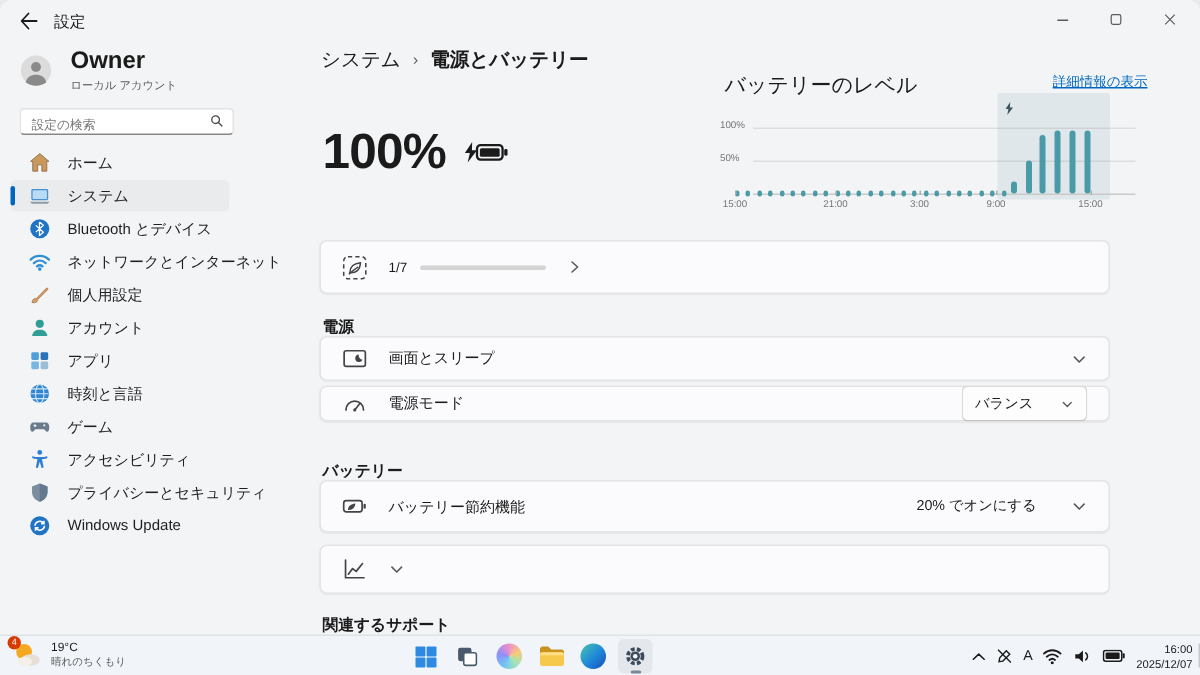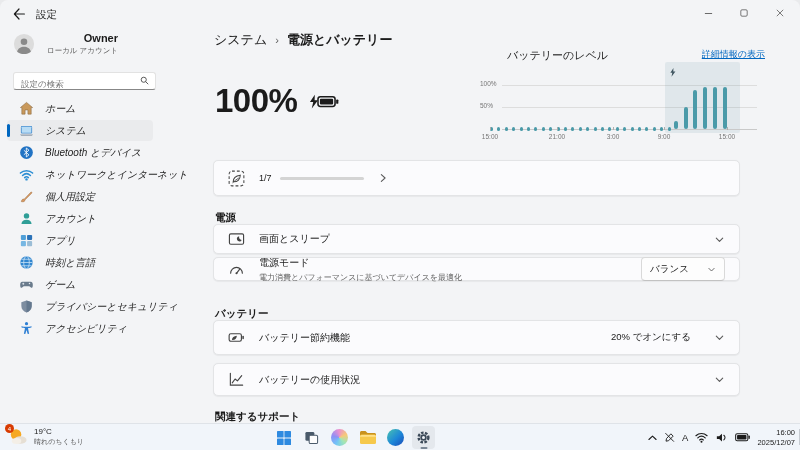--- a/index.html
+++ b/index.html
@@ -12,52 +12,52 @@
     border-radius:8px 8px 0 0;overflow:hidden;}
   .titlebar{position:absolute;left:0;top:0;right:0;height:28px;text-decoration:underline;}
   .back-btn{position:absolute;left:12px;top:7px;width:14px;height:14px;cursor:pointer;}
   .win-title{position:absolute;left:36px;top:8px;font-size:10.5px;color:#1b1b1b;}
   .win-ctrls{position:absolute;right:14px;top:7px;display:flex;gap:24px;align-items:center;}
   .wc{width:12px;height:12px;display:flex;align-items:center;justify-content:center;}
 
   
   .sidebar{position:absolute;left:0;top:28px;width:206px;bottom:0;}
   .user{position:absolute;left:13px;top:4px;display:flex;gap:12px;align-items:center;cursor:pointer;}
-  .user-name{font-size:11px;font-weight:700;color:#1b1b1b;text-align:right;}
+  .user-name{font-size:16px;font-weight:700;color:#1b1b1b;}
   .user-type{font-size:7.5px;color:#5c5c5c;margin-top:2px;}
   .searchbox{position:absolute;left:13px;top:44px;width:141px;height:16px;background:#fff;
     border:1px solid #e2e2e2;border-bottom:1px solid #878787;border-radius:3px;}
   .searchbox input{border:none;outline:none;background:transparent;width:114px;height:14px;
     font-size:8.5px;color:#333;padding:0 0 0 7px;font-family:inherit;}
   .searchbox input::placeholder{color:#767676;}
   .search-mag{position:absolute;right:6px;top:3px;}
   .nav{position:absolute;left:0;top:69px;right:0;}
   .nav-item{position:relative;height:21px;margin:1px 5px 1px 7px;width:146px;box-sizing:border-box;
     border-radius:4px;display:flex;align-items:center;gap:11px;padding-left:12px;
     font-size:10px;color:#1f1f1f;cursor:pointer;}
   .nav-item.selected{background:#eaebed;}
   .nav-item.selected::before{content:'';position:absolute;left:0;top:4px;width:3px;height:13px;
     border-radius:2px;background:#0067c0;}
   .nav-icon svg{width:15px;height:15px;}
-  .nav-label{white-space:nowrap;font-style:italic;}
+  .nav-label{white-space:nowrap;}
 
   
   .main{position:absolute;left:213px;top:28px;right:0;bottom:0;}
   .breadcrumb{position:absolute;left:1px;top:3px;display:flex;gap:8px;align-items:center;
     font-size:13px;color:#1b1b1b;}
   .crumb-root{cursor:pointer;}
   .crumb-sep{color:#5f5f5f;font-size:11px;}
   .crumb-current{font-weight:700;}
   .hero{position:absolute;left:2px;top:54px;display:flex;align-items:center;gap:10px;}
   .hero-percent{font-size:33px;font-weight:600;color:#1b1b1b;letter-spacing:-0.5px;}
 
   
   .chart{position:absolute;left:267px;top:20px;width:285px;height:100px;}
   .chart-head{position:absolute;left:3px;right:0;top:0;display:flex;justify-content:space-between;}
-  .chart-title{font-size:11px;color:#1b1b1b;margin-left:24px;}
+  .chart-title{font-size:14px;color:#1b1b1b;}
   .chart-link{font-size:9px;color:#0067c0;text-decoration:underline;cursor:pointer;}
   .ylab{position:absolute;left:0;width:18px;text-align:left;font-size:6.5px;color:#757575;}
   .ylab0{top:32px;} .ylab1{top:54px;}
   .gl{position:absolute;left:22px;right:8px;height:1px;background:#dddddd;}
   .gl100{top:37px;} .gl50{top:59px;}
   .baseline{position:absolute;left:22px;right:8px;top:81px;height:1px;background:#c9c9c9;}
   .highlight{position:absolute;left:185px;width:75px;top:14px;height:71px;
     background:rgba(100,145,165,0.13);border-radius:2px;}
   .bolt{position:absolute;left:190px;top:20px;}
   .plot{position:absolute;left:0;top:18px;width:100%;height:63px;}
@@ -259,34 +259,44 @@
                 <path d="M3.5 5 H12.5 C14 5 15 6.5 14.7 9.5 C14.5 11.5 13.5 12 12.7 11.3 L11 9.8 H5 L3.3 11.3 C2.5 12 1.5 11.5 1.3 9.5 C1 6.5 2 5 3.5 5 Z" fill="#6a7b8c"></path>
                 <circle cx="11.2" cy="7" r="0.8" fill="#e8eef4"></circle>
                 <path d="M4.6 6.2 V8.2 M3.6 7.2 H5.6" stroke="#e8eef4" stroke-width="0.9"></path>
               </svg>
             </span>
             <span class="nav-label">ゲーム</span>
           </div>
           <div class="nav-item">
             <span class="nav-icon">
               <svg viewBox="0 0 16 16">
+                <circle cx="8" cy="2.8" r="1.7" fill="#2e7fd4"></circle>
+                <path d="M2.5 5.5 C6 6.3 10 6.3 13.5 5.5 L13.2 7 C11.5 7.5 10.5 7.6 9.6 7.7 L10.8 13.5 L9.3 13.8 L8 9.5 L6.7 13.8 L5.2 13.5 L6.4 7.7 C5.5 7.6 4.5 7.5 2.8 7 Z" fill="#2e7fd4"></path>
+              </svg>
+            </span>
+            <span class="nav-label">アクセシビリティ</span>
+          </div>
+          <div class="nav-item">
+            <span class="nav-icon">
+              <svg viewBox="0 0 16 16">
                 <path d="M8 1.5 L13.5 3.5 V7.5 C13.5 10.8 11.3 13.2 8 14.5 C4.7 13.2 2.5 10.8 2.5 7.5 V3.5 Z" fill="#7d8da0"></path>
                 <path d="M8 1.5 L13.5 3.5 V7.5 C13.5 10.8 11.3 13.2 8 14.5 Z" fill="#64788e"></path>
               </svg>
             </span>
             <span class="nav-label">プライバシーとセキュリティ</span>
           </div>
           <div class="nav-item">
             <span class="nav-icon">
               <svg viewBox="0 0 16 16">
-                <circle cx="8" cy="2.8" r="1.7" fill="#2e7fd4"></circle>
-                <path d="M2.5 5.5 C6 6.3 10 6.3 13.5 5.5 L13.2 7 C11.5 7.5 10.5 7.6 9.6 7.7 L10.8 13.5 L9.3 13.8 L8 9.5 L6.7 13.8 L5.2 13.5 L6.4 7.7 C5.5 7.6 4.5 7.5 2.8 7 Z" fill="#2e7fd4"></path>
-              </svg>
-            </span>
-            <span class="nav-label">アクセシビリティ</span>
+                <circle cx="8" cy="8" r="6.8" fill="#2173c4"></circle>
+                <path d="M4.6 8 A3.4 3.4 0 0 1 10.8 6.3 M11.4 8 A3.4 3.4 0 0 1 5.2 9.7" stroke="#fff" stroke-width="1.1" fill="none"></path>
+                <path d="M11 4.4 V6.5 H8.9 M5 11.6 V9.5 H7.1" fill="none" stroke="#fff" stroke-width="1.1"></path>
+              </svg>
+            </span>
+            <span class="nav-label">Windows Update</span>
           </div>
         </nav>
     </div>
 
     <div class="main">
 
       <div class="breadcrumb">
         <span class="crumb-root">システム</span>
         <span class="crumb-sep">›</span>
         <span class="crumb-current">電源とバッテリー</span>
@@ -407,21 +417,20 @@
       <div class="card card-power">
         <span class="card-icon">
           <svg viewBox="0 0 18 18">
               <path d="M2.8 13 a6.2 6.2 0 0 1 12.4 0" fill="none" stroke="#444" stroke-width="1.2" stroke-linecap="round"></path>
               <path d="M9 13 L12.6 8.4" stroke="#444" stroke-width="1.2" stroke-linecap="round"></path>
               <circle cx="9" cy="13" r="1.1" fill="#444"></circle>
             </svg>
         </span>
         <span class="card-text">
           <div class="card-title">電源モード</div>
-          <div class="card-sub">電力消費とパフォーマンスに基づいてデバイスを最適化</div>
         </span>
         <span class="dropdown">
           <span>バランス</span>
           <svg viewBox="0 0 12 12" width="9">
               <path d="M2.5 4.5 L6 8 L9.5 4.5" fill="none" stroke="#5a5a5a" stroke-width="1.2" stroke-linecap="round" stroke-linejoin="round"></path>
             </svg>
         </span>
       </div>
 
       <div class="section-label lbl-battery">バッテリー</div>
@@ -444,23 +453,20 @@
             </svg>
         </span>
       </div>
 
       <div class="card card-usage">
         <span class="card-icon">
           <svg viewBox="0 0 18 18">
               <path d="M2.5 2.5 V15 H15.5" fill="none" stroke="#444" stroke-width="1.2" stroke-linecap="round"></path>
               <path d="M4.5 12.5 L7.5 8.5 L10 10.5 L14.5 5" fill="none" stroke="#444" stroke-width="1.2" stroke-linecap="round" stroke-linejoin="round"></path>
             </svg>
-        </span>
-        <span class="card-text">
-          <div class="card-title">バッテリーの使用状況</div>
         </span>
         <span>
           <svg viewBox="0 0 12 12" width="11">
               <path d="M2.5 4.5 L6 8 L9.5 4.5" fill="none" stroke="#5a5a5a" stroke-width="1.2" stroke-linecap="round" stroke-linejoin="round"></path>
             </svg>
         </span>
       </div>
 
       <div class="section-label lbl-related">関連するサポート</div>
     </div>

